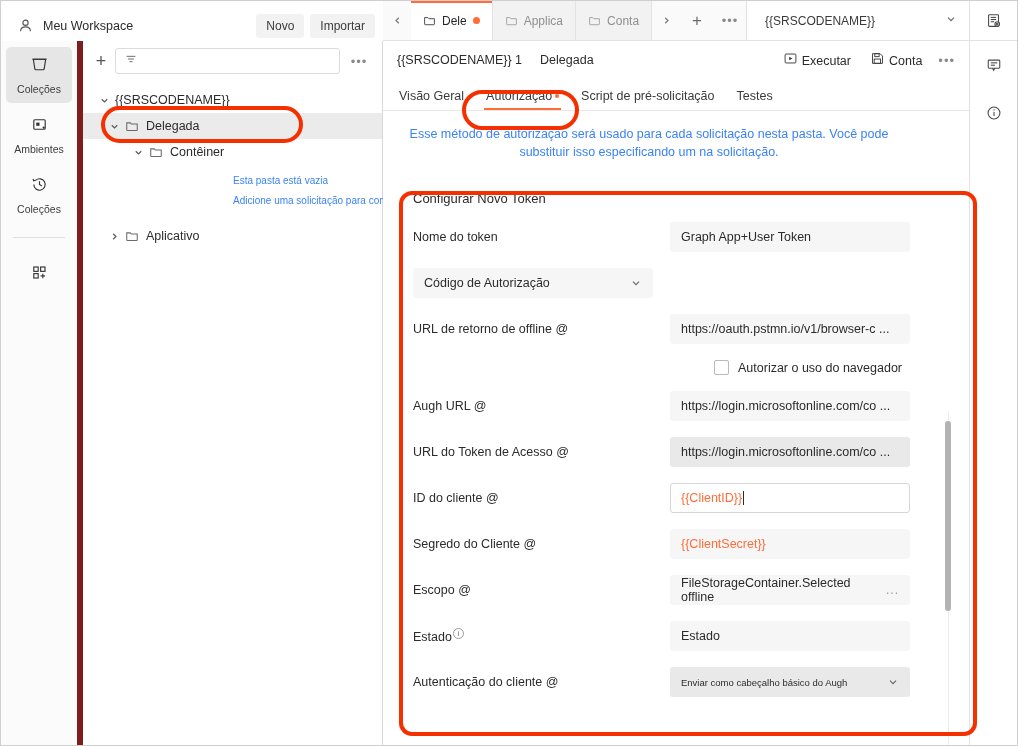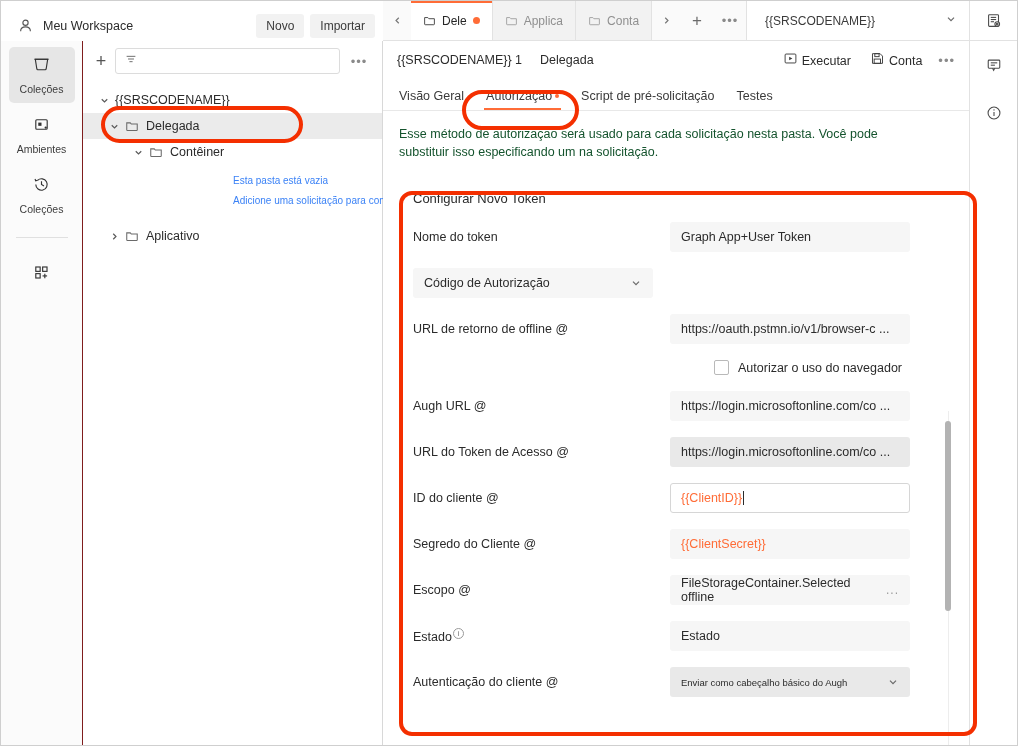--- a/index.html
+++ b/index.html
@@ -28,21 +28,21 @@
   .ws-title { font-size: 12.5px; color: #2b2b2b; flex: 1; }
   .ws-btn {
     font-size: 12px; color: #3b3b3b; background: #f2f2f2;
     border: none; border-radius: 3px; padding: 5px 10px; margin-left: 6px;
     cursor: pointer; font-family: inherit;
   }
 
   
   .rail {
     position: absolute; left: 0; top: 40px; width: 82px; height: 705px;
-    background: #fbfbfb; border-right: 1px solid #7f1d1d;
+    background: #fbfbfb; border-right: 6px solid #7f1d1d;
     display: flex; flex-direction: column; align-items: center; padding-top: 6px;
   }
   .rail-item {
     width: 66px; height: 56px; border-radius: 5px; margin-bottom: 4px;
     display: flex; flex-direction: column; align-items: center; justify-content: center;
     cursor: pointer; color: #3c3c3c;
   }
   .rail-item.active { background: #e6e6e6; }
   .rail-label { font-size: 10.5px; margin-top: 5px; color: #3c3c3c; }
   .rail-sep { width: 52px; height: 1px; background: #e0e0e0; margin: 10px 0 8px; }
@@ -154,22 +154,23 @@
     content: ""; position: absolute; left: -2px; right: -2px; bottom: 0;
     height: 2px; background: #ff6c37;
   }
   .subtab .mini-dot {
     display: inline-block; width: 4px; height: 4px; border-radius: 50%;
     background: #ff6c37; vertical-align: middle; margin-left: 3px; margin-bottom: 2px;
   }
 
   .content { flex: 1; position: relative; overflow: hidden; }
   .auth-desc {
-    font-size: 12.5px; color: #14532d; line-height: 18px;
+    font-size: 12.5px; color: #3b82f6; line-height: 18px;
     padding: 14px 70px 14px 16px;
+    text-align: center;
   }
 
   .token-panel {
     position: absolute; left: 16px; right: 16px; top: 68px; bottom: 0;
     overflow: hidden;
   }
   .panel-title { font-size: 13px; color: #2b2b2b; padding: 12px 0 16px 14px; }
 
   .frow {
     display: flex; align-items: center; margin-bottom: 16px; padding-left: 14px;

